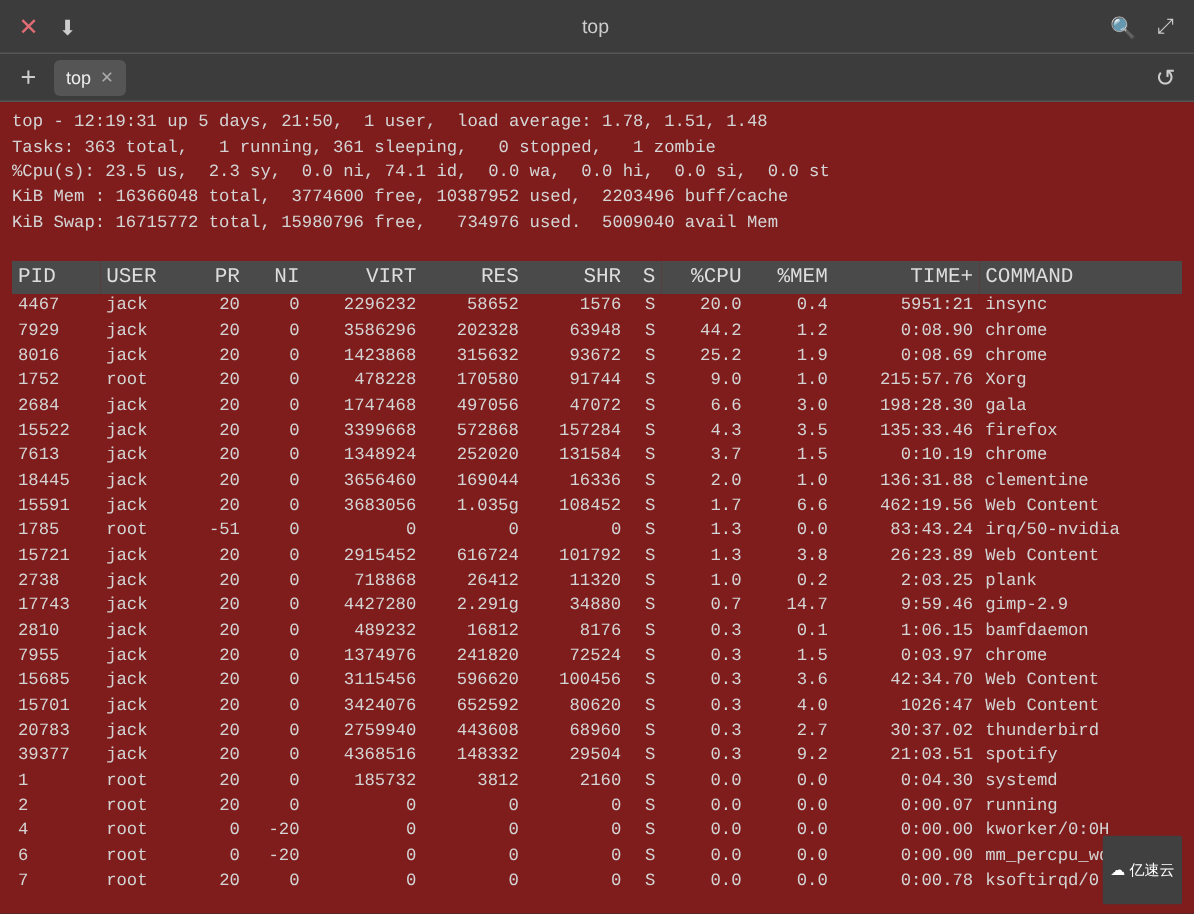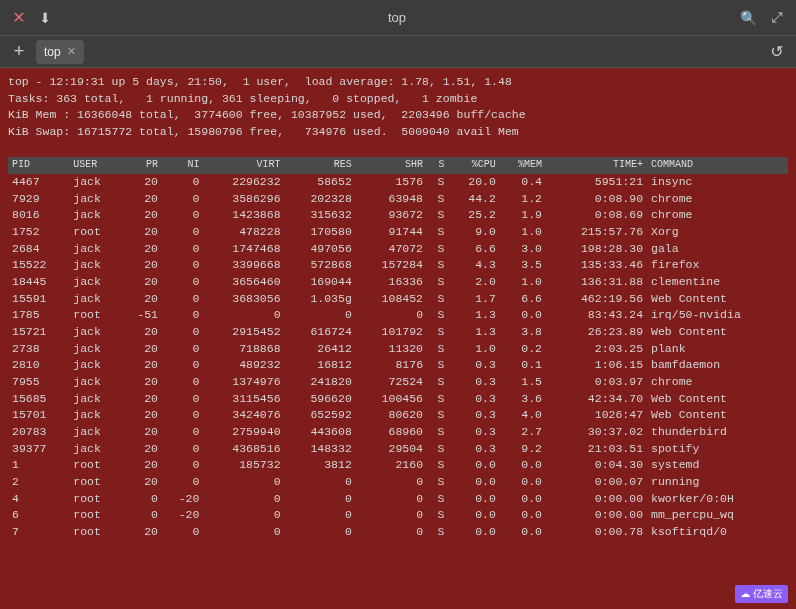--- a/index.html
+++ b/index.html
@@ -131,44 +131,44 @@
     }
     .proc-table thead tr {
       background: #4a4a4a;
     }
     .proc-table thead th {
       color: #ddd;
       font-weight: normal;
       text-align: right;
       padding: 1px 4px;
       font-family: 'Courier New', Courier, monospace;
-      font-size: 10px;
+      font-size: 14px;
       white-space: nowrap;
     }
     .proc-table thead th.left { text-align: left; }
     .proc-table tbody tr td {
       color: #d4d4d4;
       padding: 0px 4px;
       text-align: right;
       font-family: 'Courier New', Courier, monospace;
       font-size: 11.5px;
       white-space: nowrap;
     }
     .proc-table tbody tr td.left { text-align: left; }
     .proc-table tbody tr:nth-child(even) { background: transparent; }
 
     
     .watermark {
       position: fixed;
       bottom: 6px;
       right: 8px;
-      background: #8b5cf6;
+      background: #404040;
       color: white;
       font-size: 10px;
-      padding: 2px 5px;
+      padding: 16px 5px;
       border-radius: 2px;
       font-family: sans-serif;
     }
   </style>
 </head>
 <body>
 
 <div class="title-bar">
   <div class="title-bar-left">
     <button class="title-btn close-btn">✕</button>
@@ -187,20 +187,21 @@
     <span>top</span>
     <span class="tab-close">✕</span>
   </div>
   <div class="tab-right-spacer"></div>
   <button class="tab-refresh-btn">↺</button>
 </div>
 
 <div class="terminal">
   <div class="line">top - 12:19:31 up 5 days, 21:50,  1 user,  load average: 1.78, 1.51, 1.48</div>
   <div class="line">Tasks: 363 total,   1 running, 361 sleeping,   0 stopped,   1 zombie</div>
+  <div class="line">%Cpu(s): 23.5 us,  2.3 sy,  0.0 ni, 74.1 id,  0.0 wa,  0.0 hi,  0.0 si,  0.0 st</div>
   <div class="line">KiB Mem : 16366048 total,  3774600 free, 10387952 used,  2203496 buff/cache</div>
   <div class="line">KiB Swap: 16715772 total, 15980796 free,   734976 used.  5009040 avail Mem</div>
   <br>
   <table class="proc-table">
     <thead>
       <tr>
         <th class="left">PID</th>
         <th class="left">USER</th>
         <th>PR</th>
         <th>NI</th>
@@ -293,20 +294,34 @@
           <td>3399668</td>
           <td>572868</td>
           <td>157284</td>
           <td>S</td>
           <td>4.3</td>
           <td>3.5</td>
           <td>135:33.46</td>
           <td class="left">firefox</td>
         </tr>
         <tr>
+          <td class="left">7613</td>
+          <td class="left">jack</td>
+          <td>20</td>
+          <td>0</td>
+          <td>1348924</td>
+          <td>252020</td>
+          <td>131584</td>
+          <td>S</td>
+          <td>3.7</td>
+          <td>1.5</td>
+          <td>0:10.19</td>
+          <td class="left">chrome</td>
+        </tr>
+        <tr>
           <td class="left">18445</td>
           <td class="left">jack</td>
           <td>20</td>
           <td>0</td>
           <td>3656460</td>
           <td>169044</td>
           <td>16336</td>
           <td>S</td>
           <td>2.0</td>
           <td>1.0</td>
@@ -363,20 +378,34 @@
           <td>718868</td>
           <td>26412</td>
           <td>11320</td>
           <td>S</td>
           <td>1.0</td>
           <td>0.2</td>
           <td>2:03.25</td>
           <td class="left">plank</td>
         </tr>
         <tr>
+          <td class="left">17743</td>
+          <td class="left">jack</td>
+          <td>20</td>
+          <td>0</td>
+          <td>4427280</td>
+          <td>2.291g</td>
+          <td>34880</td>
+          <td>S</td>
+          <td>0.7</td>
+          <td>14.7</td>
+          <td>9:59.46</td>
+          <td class="left">gimp-2.9</td>
+        </tr>
+        <tr>
           <td class="left">2810</td>
           <td class="left">jack</td>
           <td>20</td>
           <td>0</td>
           <td>489232</td>
           <td>16812</td>
           <td>8176</td>
           <td>S</td>
           <td>0.3</td>
           <td>0.1</td>

